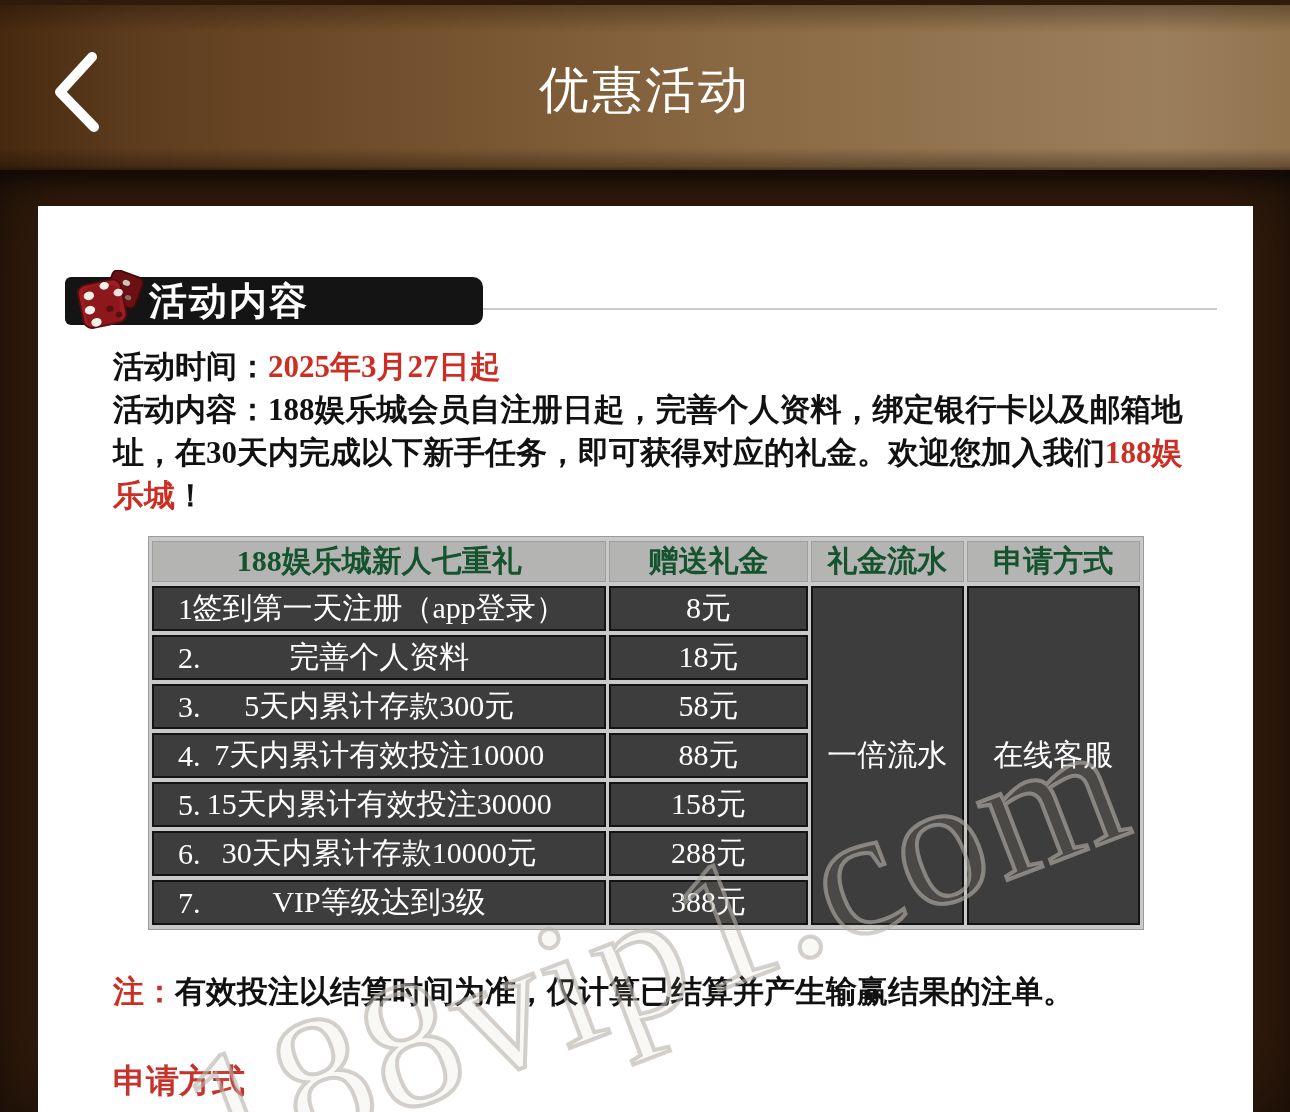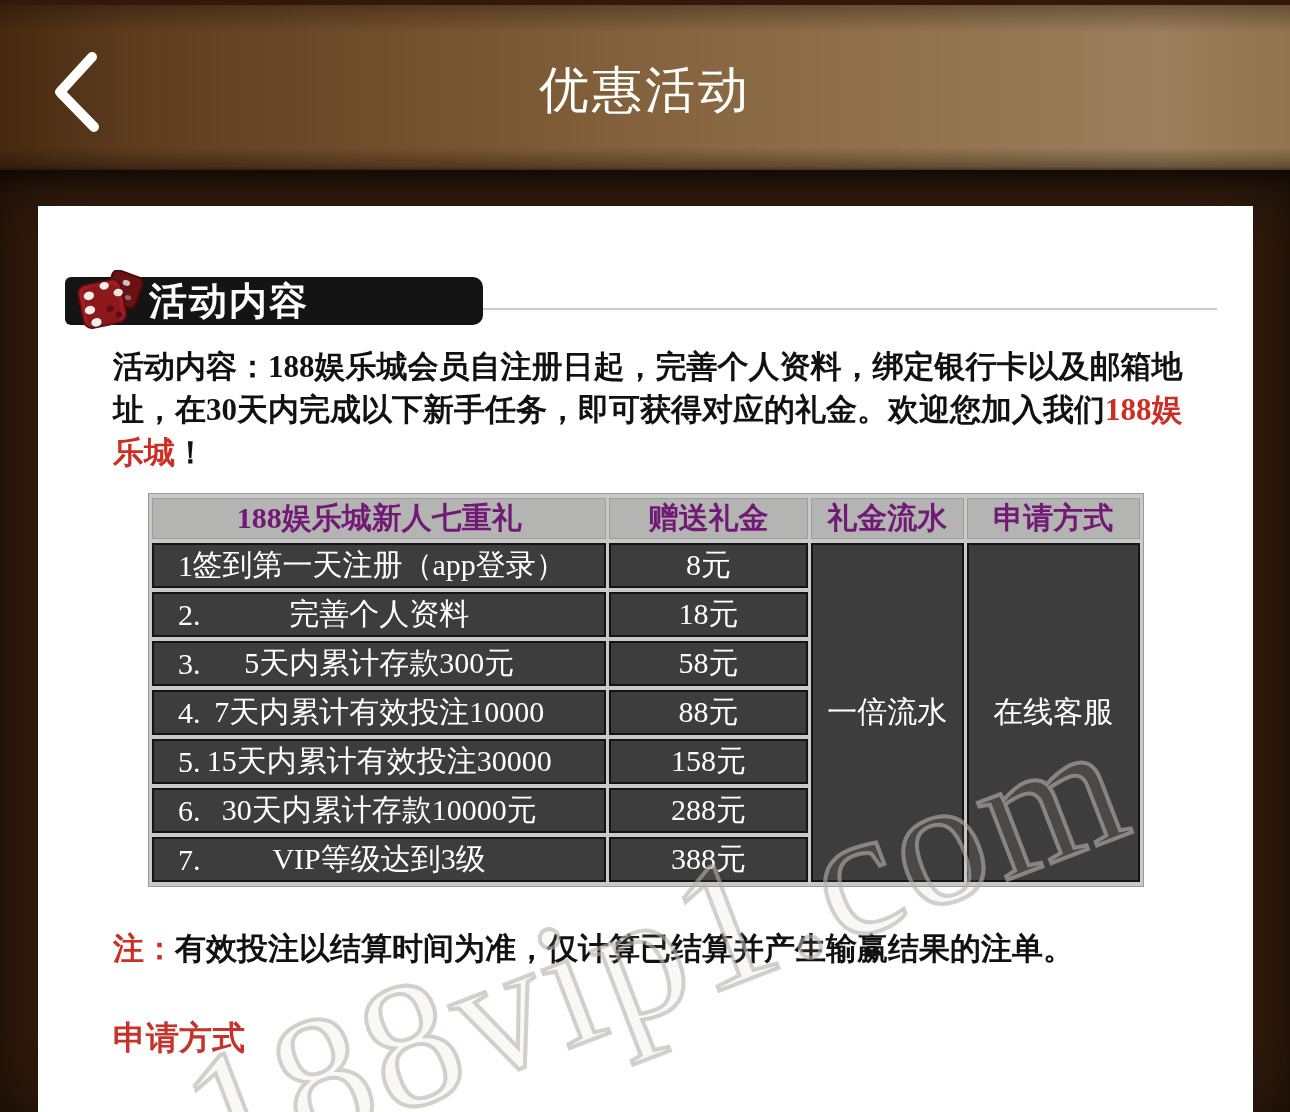--- a/index.html
+++ b/index.html
@@ -58,21 +58,21 @@
   .red{color:#cc2e24;}
   .lbl{color:#111;}
   
   .table-wrap{margin:19px 0 0 110px;width:996px;}
   table.promo{
     width:996px;border-collapse:separate;border-spacing:3px 4px;
     background:#c9c9c9;border:1px solid #9b9b9b;
     font-size:30px;table-layout:fixed;
   }
   table.promo th{
-    background:#b4b4b3;color:#701a75;font-weight:700;height:36px;
+    background:#b4b4b3;color:#14532d;font-weight:700;height:36px;
     box-shadow:inset 0 0 0 1px #9e9e9e;padding:0;
   }
   table.promo td{
     background:#3e3d3d;color:#fff;height:45px;padding:0;
     box-shadow:inset 0 0 0 2px #141414;text-align:center;
   }
   td.task{position:relative;}
   td.task .num{position:absolute;left:26px;top:50%;transform:translateY(-50%);}
   td.mergecell{vertical-align:middle;margin-top:16px;}
   
@@ -125,20 +125,21 @@
           <ellipse cx="50" cy="27" rx="5" ry="4" fill="#eae4dd"></ellipse>
           <ellipse cx="38" cy="42" rx="4" ry="3.2" fill="#5c0e10"></ellipse>
           <ellipse cx="46" cy="50" rx="3.6" ry="3" fill="#5c0e10"></ellipse>
         </g>
       </svg>
       <span class="section-title">活动内容</span>
     </div>
   </div>
 
   <div class="body-text">
+    <p><span class="lbl">活动时间：</span><span class="red">2025年3月27日起</span></p>
     <p><span class="lbl">活动内容：</span><span>188娱乐城会员自注册日起，完善个人资料，绑定银行卡以及邮箱地址，在30天内完成以下新手任务，即可获得对应的礼金。欢迎您加入我们</span><span class="red">188娱乐城</span><span>！</span></p>
   </div>
 
   <div class="table-wrap">
     <table class="promo">
       <colgroup>
         <col style="width:46.4%">
           <col style="width:20.3%">
           <col style="width:15.6%">
           <col style="width:17.7%">

